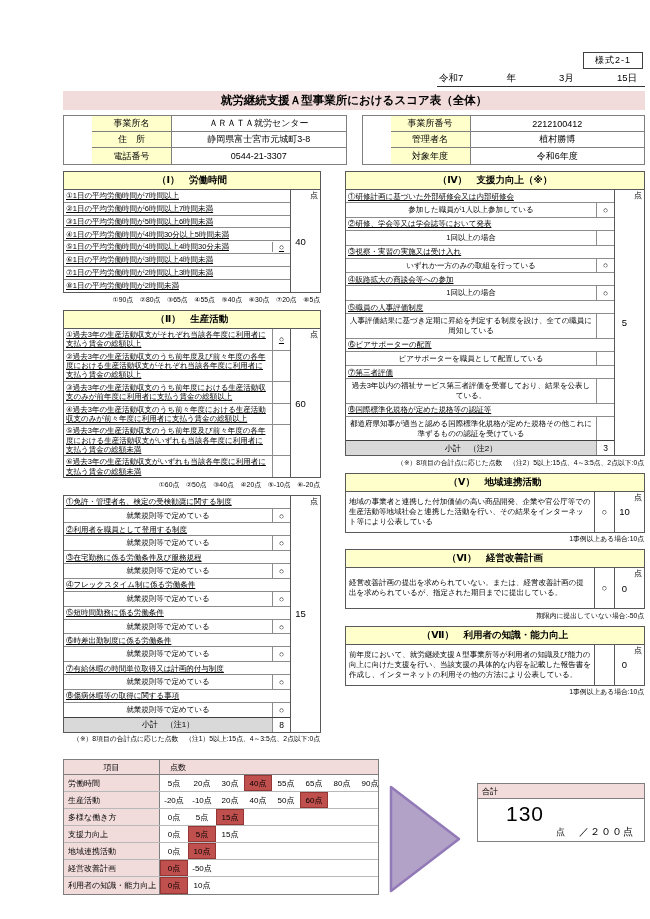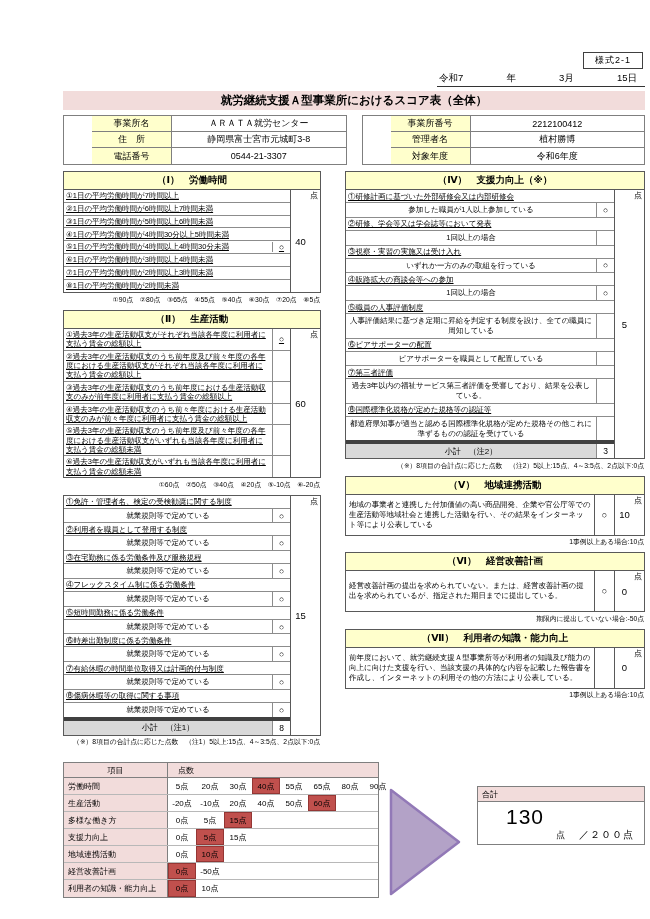--- a/index.html
+++ b/index.html
@@ -46,36 +46,36 @@
   .srow { display:flex; border-bottom:1px solid #8c8c8c;text-decoration:underline; }
   .sec-rows > .srow:last-child { border-bottom:none; }
   .srow-text { flex:1; min-width:0; font-size:7.5px; line-height:1.25; padding:1px 2px; }
   .srow-mark { width:18px; flex:none; border-left:1px solid #8c8c8c; display:flex; align-items:center; justify-content:center; font-size:8.5px; }
   .sec1 .srow { min-height:12.8px; align-items:center; }
 
   .item-heading { font-size:7.5px; padding:1.5px 2px 0.5px; border-bottom:1px solid #8c8c8c; text-decoration:underline;font-family:Liberation Serif, serif; }
   .item-sub { display:flex; border-bottom:1px solid #8c8c8c; }
   .items .item-sub:last-child { border-bottom:none; }
   .item-sub-text { flex:1; min-width:0; text-align:center; font-size:7.5px; line-height:1.3; padding:2px 2px; }
-  .subtotal-row { display:flex; border-top:4px solid #404040; }
+  .subtotal-row { display:flex; border-top:1px solid #404040; }
   .subtotal-label { flex:1; background:var(--gray,#D9D9D9); text-align:center; font-size:8px; padding:1.5px 0; }
   .subtotal-val { width:18px; flex:none; border-left:1px solid #8c8c8c; display:flex; align-items:center; justify-content:center; font-size:8.5px; }
 
   .footnote { font-size:6.8px; text-align:right; margin:1.5px 1px 5px; white-space:nowrap; overflow:hidden; }
 
   
   .single-body { display:flex; align-items:stretch; }
   .single-text { flex:1; min-width:0; font-size:7.5px; line-height:1.35; padding:3px 3px; display:flex; align-items:center; min-height:40px; }
   .single-mark { width:20px; flex:none; border-left:1px solid #595959; display:flex; align-items:center; justify-content:center; font-size:9px; }
 
   
   .bottom { display:flex; margin-top:10px; align-items:flex-start; }
   .summary { width:316px; flex:none; border:1.5px solid #7f7f7f; }
   .sum-header { display:flex; border-bottom:1px solid #7f7f7f; min-height:15px; }
-  .sum-label { width:104px; flex:none; background:var(--pink,#F2DCDB); border-right:1px solid #7f7f7f;
+  .sum-label { width:96px; flex:none; background:var(--pink,#F2DCDB); border-right:1px solid #7f7f7f;
     font-size:8px; display:flex; align-items:center; padding-left:4px; line-height:1.15; }
   .sum-header .sum-label { justify-content:center; padding-left:0; }
   .sum-points-head { flex:1; background:var(--pink,#F2DCDB); font-size:8px; display:flex; align-items:center; padding-left:10px; }
   .sum-row { display:flex; border-bottom:1px solid #b8b8b8; min-height:17px; }
   .sum-row:last-child { border-bottom:none; }
   .sum-opts { flex:1; display:flex; }
   .sum-opt { width:28px; flex:none; display:flex; align-items:center; justify-content:center; font-size:8px; }
   .sum-opt.sel { background:var(--red,#C0504D); outline:1px solid #943634; outline-offset:-1px; }
 
   .arrow-wrap { flex:none; margin:26px 0 0 10px; }

